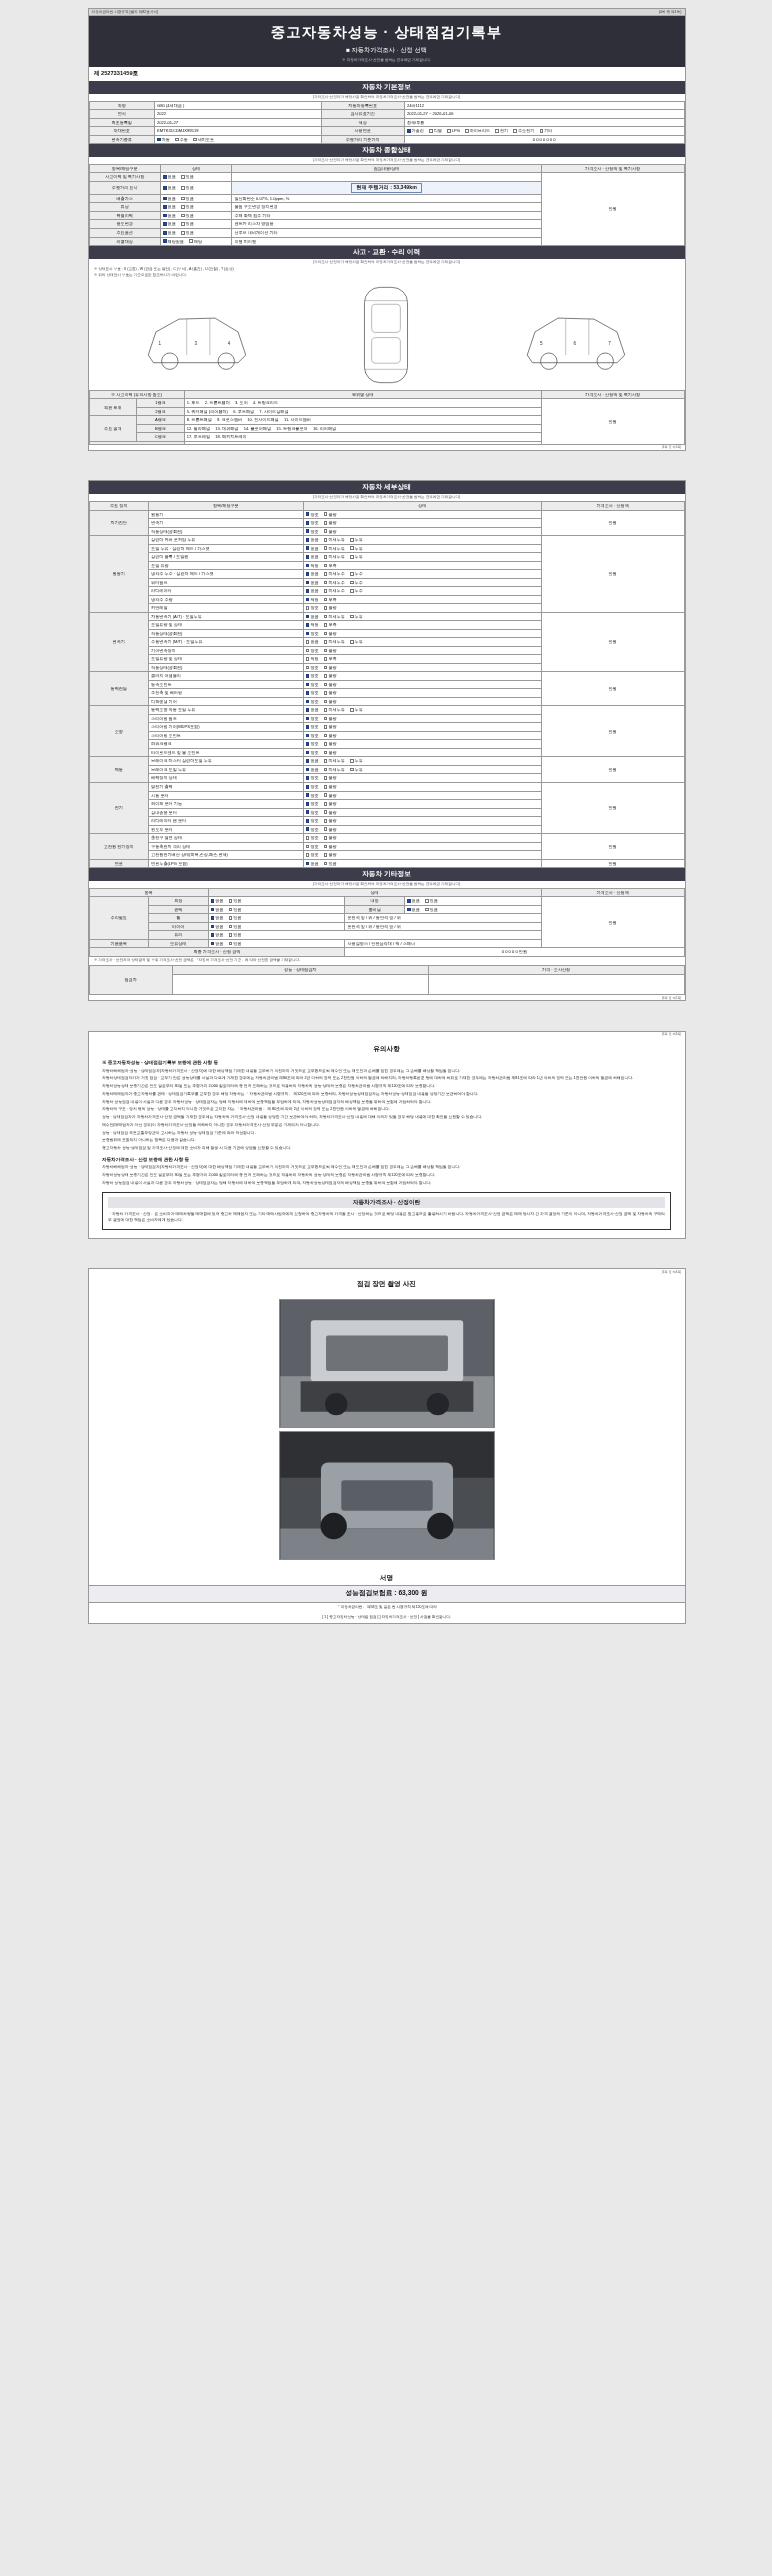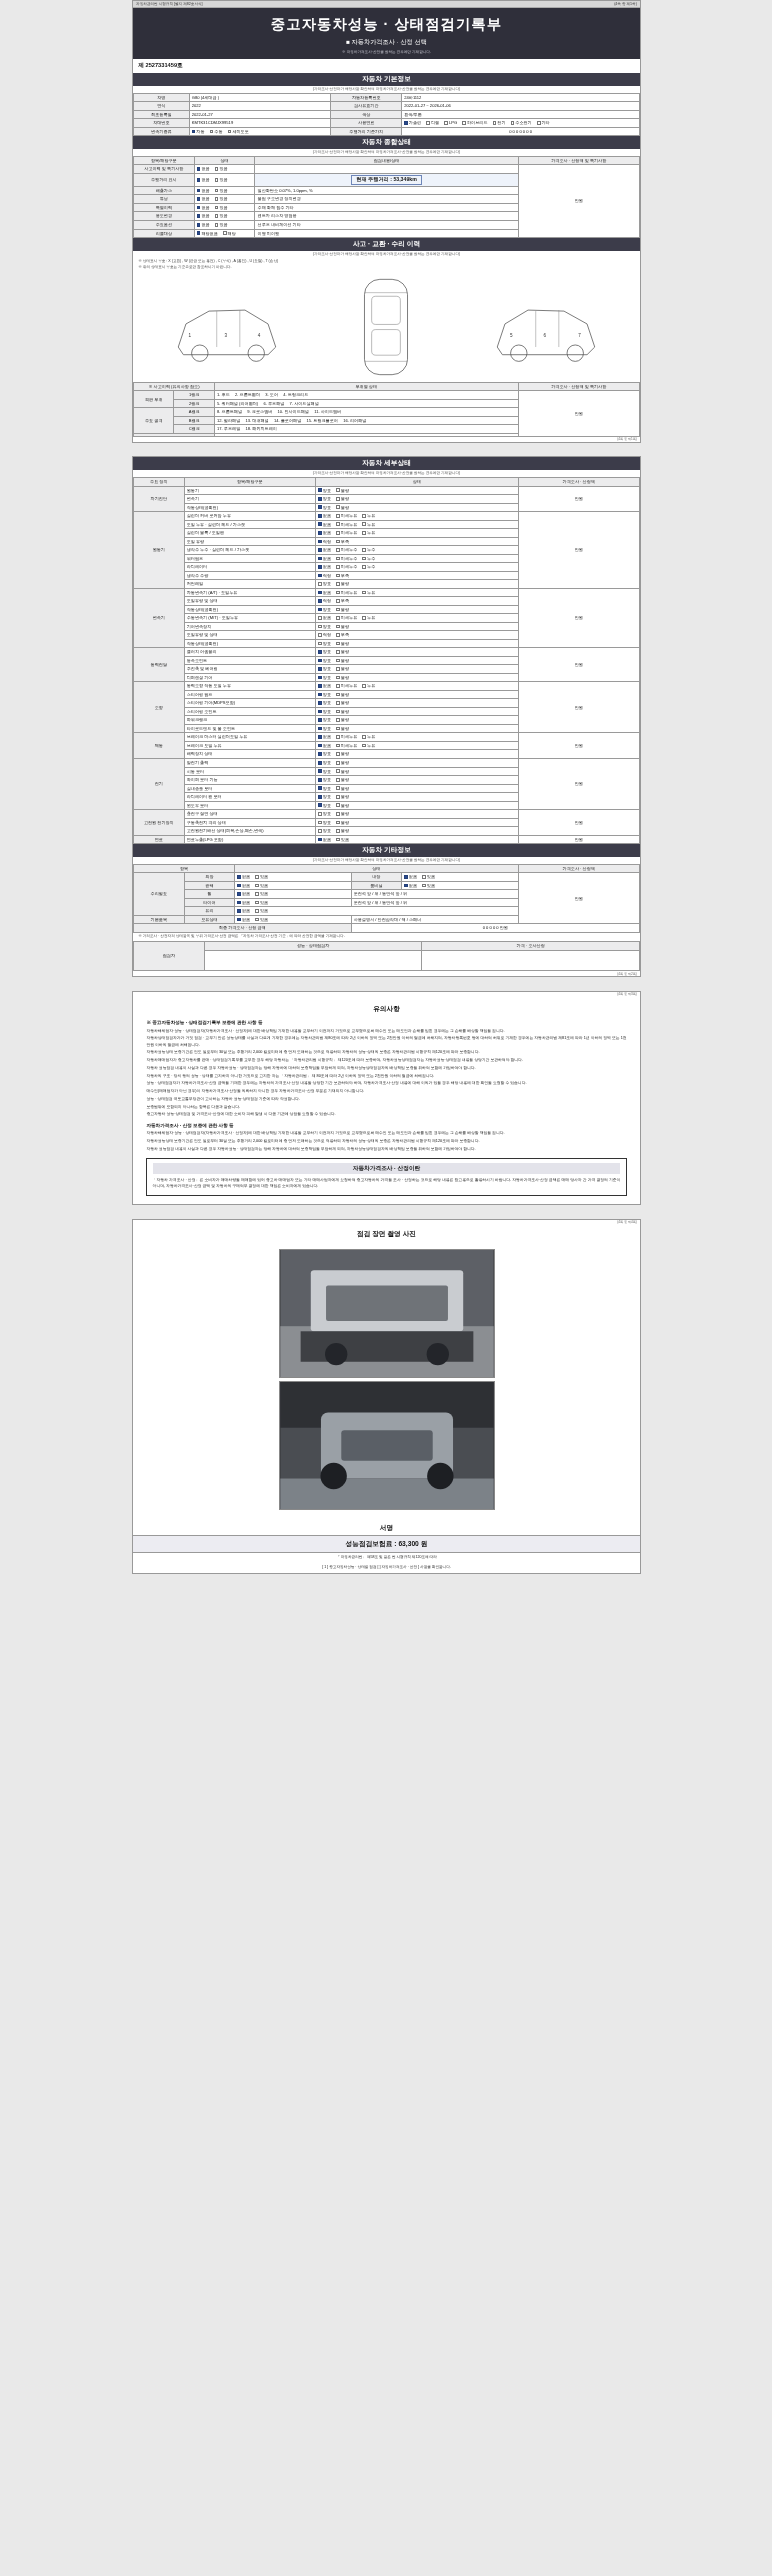--- a/index.html
+++ b/index.html
@@ -5,22 +5,22 @@
   * { box-sizing: border-box; }
   html, body { margin:0; padding:0; }
   body {
     width:773px;
     background:#e9e9e9;
     font-family:"Liberation Sans", sans-serif;
     font-size:5.7px;
     color:#111;
   }
   .page {
-    width:509px;
-    margin:0 auto;
+    width:598px;
+    margin:8px auto;
     background:#fff;
     border:0.5px solid #999;
     padding:0;
   }
   .gap { height:13.4px; }
 
   
   .minibar {
     height:7.2px; background:#d7d7d7; border-bottom:0.5px solid #aaa;
     display:flex; align-items:center; justify-content:space-between;

